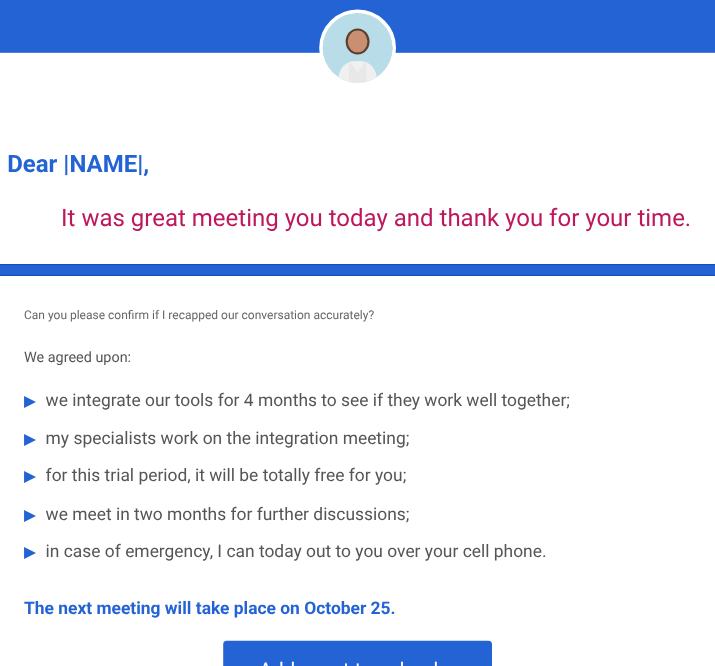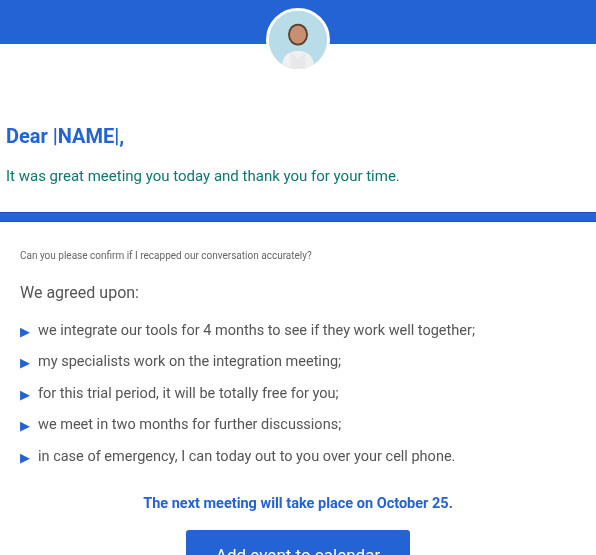--- a/index.html
+++ b/index.html
@@ -35,40 +35,41 @@
       padding: 44px 20px 22px 6px;
       margin-top: 36px;
     }
     .greeting {
       color: #2463d4;
       font-size: 20px;
       font-weight: 700;
       margin-bottom: 16px;
     }
     .intro-line {
-      font-size: 15px;
+      font-size: 20px;
       line-height: 1.7;
-      color: #0f766e;
+      color: #be185d;
+      text-align: right;
     }
     .divider-bar {
       background: #2463d4;
       height: 10px;
       border-top: 1px solid #1a4fb8;
       border-bottom: 1px solid #1a4fb8;
     }
     .bottom-section {
       padding: 28px 20px 22px 20px;
     }
     .confirm-line {
       font-size: 10px;
       color: #666;
       margin-bottom: 22px;
     }
     .agreed-title {
-      font-size: 16px;
+      font-size: 12px;
       color: #555;
       margin-bottom: 14px;
     }
     .bullets {
       list-style: none;
       padding: 0;
     }
     .bullets li {
       font-size: 14.5px;
       color: #555;
@@ -77,21 +78,20 @@
       align-items: flex-start;
       gap: 8px;
     }
     .bullet-icon {
       color: #2463d4;
       font-size: 13px;
       line-height: 1.5;
       flex-shrink: 0;
     }
     .next-meeting {
-      text-align: center;
       color: #2463d4;
       font-weight: 700;
       font-size: 14.5px;
       margin-top: 22px;
       margin-bottom: 18px;
     }
     .cta-button {
       display: block;
       margin: 0 auto;
       background: #2463d4;

